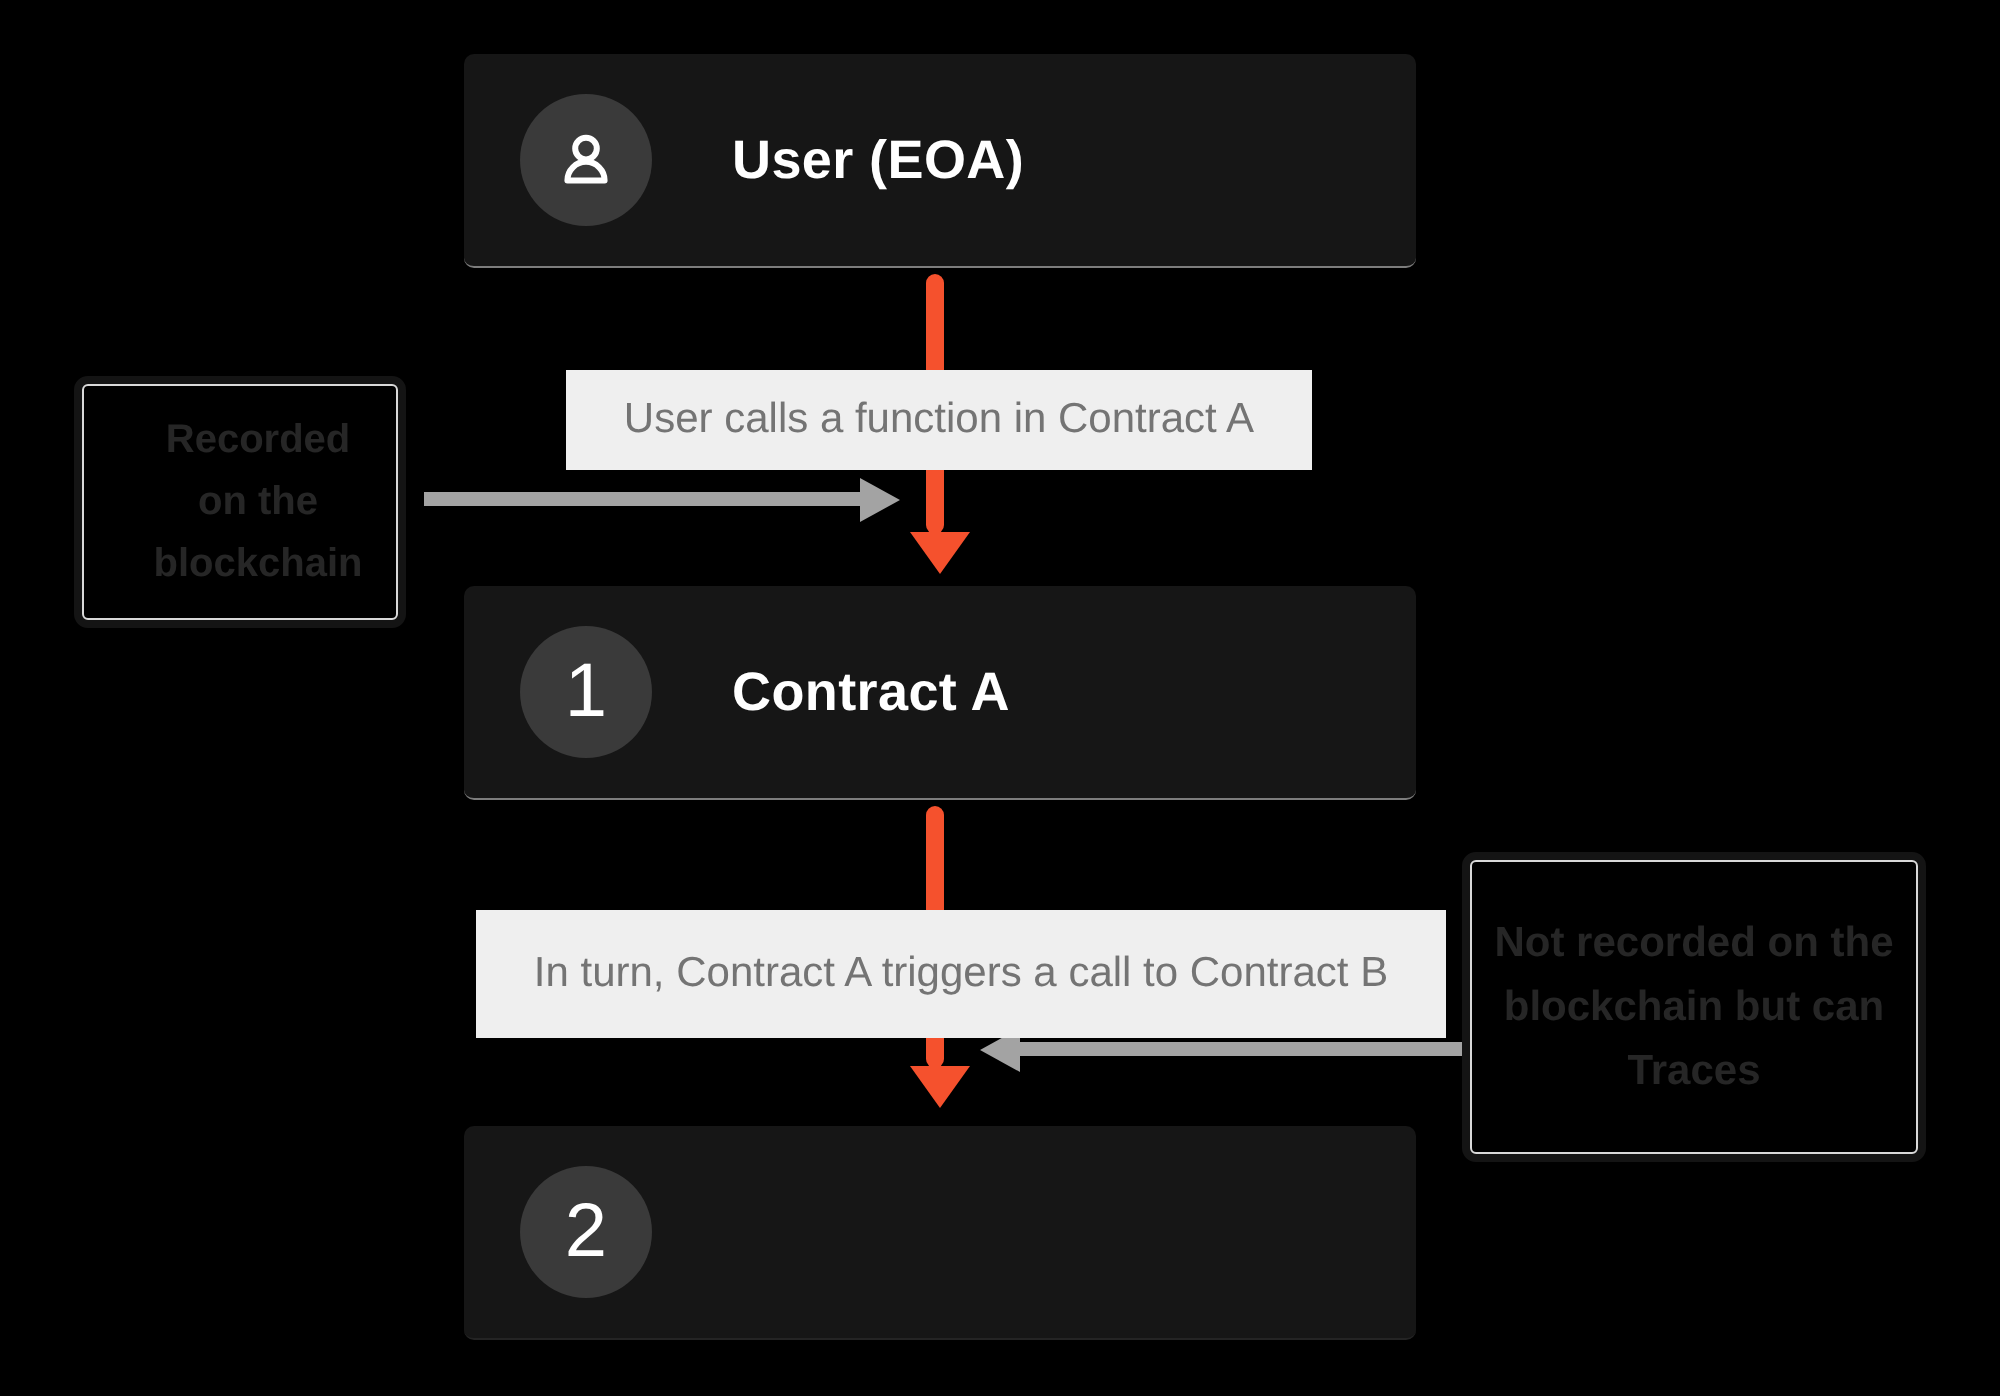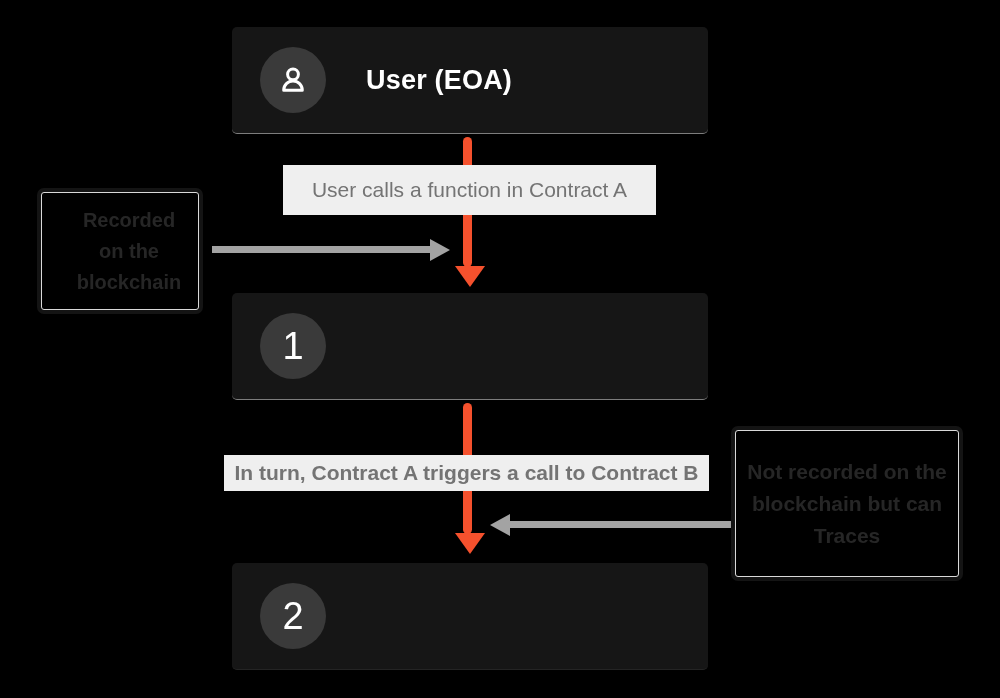--- a/index.html
+++ b/index.html
@@ -47,22 +47,22 @@
   #ghead1{left:430px;top:239px;border-left:20px solid var(--arrow,#a3a3a3);}
   #gshaft2{left:510px;top:521px;width:221px;}
   #ghead2{left:490px;top:514px;border-right:20px solid var(--arrow,#a3a3a3);}
   
   .flow-label{
     position:absolute;
     background:var(--label-bg,#efefef);color:var(--label-text,#747474);
     display:flex;align-items:center;justify-content:center;
     font-size:21px;z-index:3;white-space:nowrap;
   }
-  #label1{left:283px;top:165px;width:373px;height:50px;}
-  #label2{left:224px;top:455px;width:485px;height:36px;font-weight:bold;}
+  #label1{left:283px;top:185px;width:373px;height:50px;}
+  #label2{left:238px;top:455px;width:485px;height:64px;}
   
   .note{
     position:absolute;background:#000;
     border:5px solid var(--note-border,#141414);
     outline:1px solid var(--note-outline,#d9d9d9);
     outline-offset:-5px;
     border-radius:7px;
     display:flex;flex-direction:column;align-items:center;justify-content:center;
     color:var(--note-text,#262626);font-weight:700;text-align:center;
     box-sizing:border-box;z-index:4;
@@ -98,20 +98,21 @@
         <path d="M5.8 18.8c0-3.4 2.8-6.2 6.2-6.2s6.2 2.8 6.2 6.2z"></path>
       </svg>
     </div>
     <div class="card-title">User (EOA)</div>
   </div>
 
   <div class="card a">
     <div class="circle">
       <span class="badge">1</span>
     </div>
+    <div class="card-title">Contract A</div>
   </div>
 
   <div class="card b">
     <div class="circle">
       <span class="badge">2</span>
     </div>
   </div>
 
   <div class="note" id="note-left">
     <div class="line">Recorded</div>

